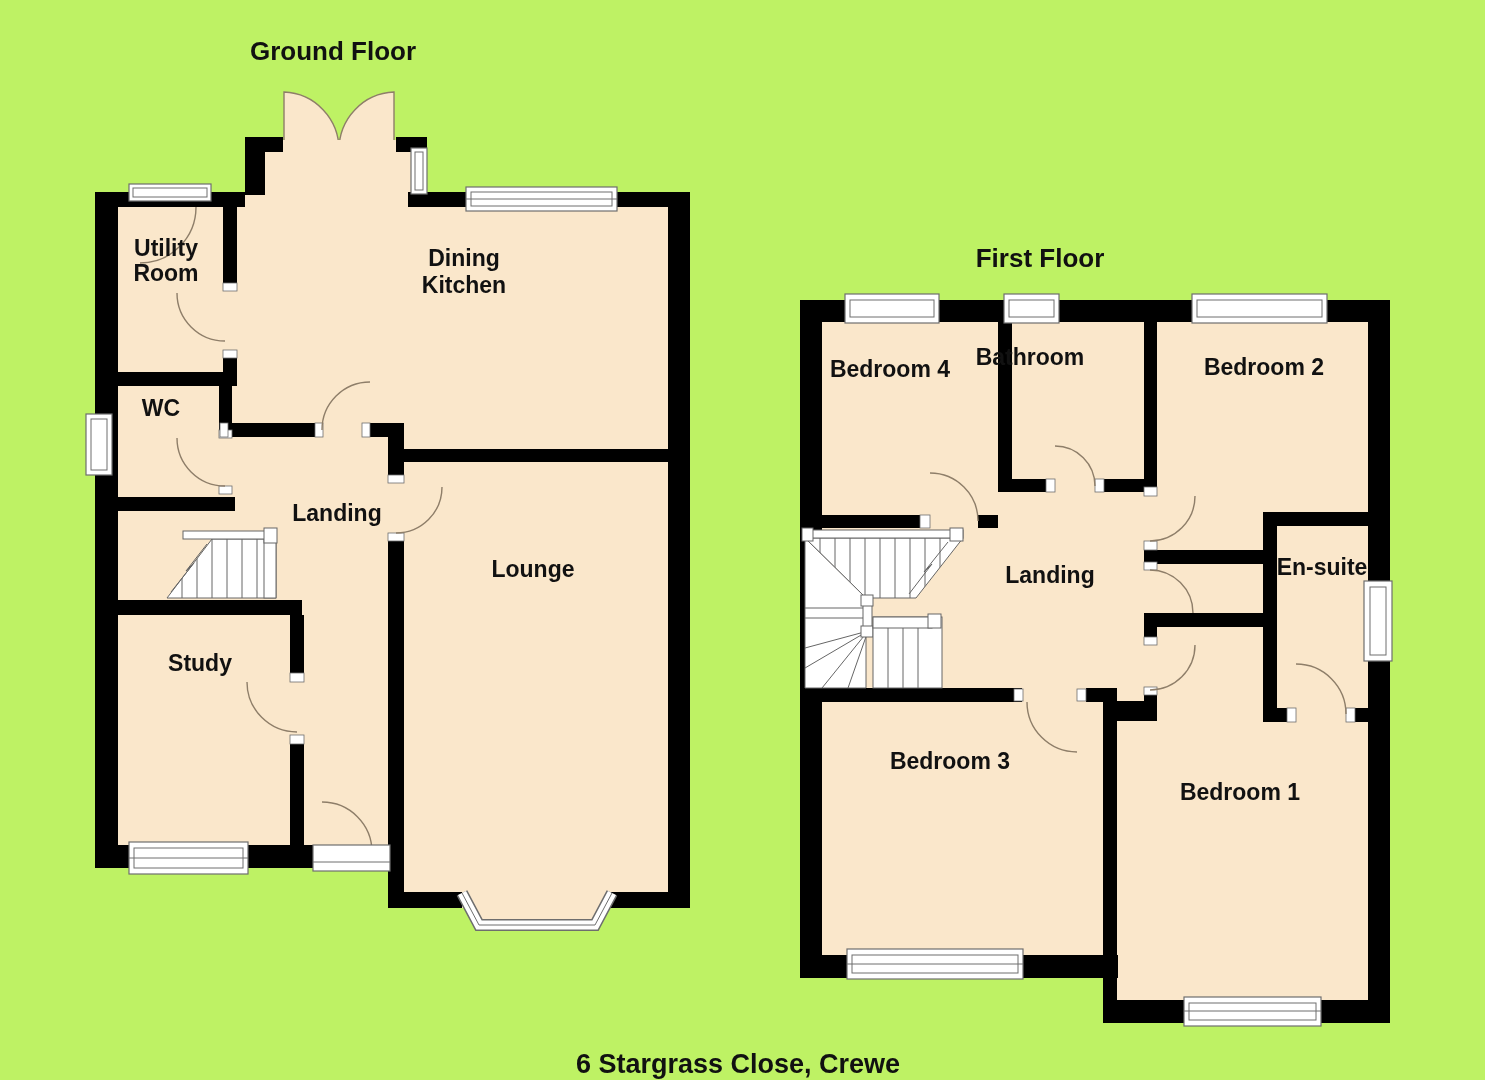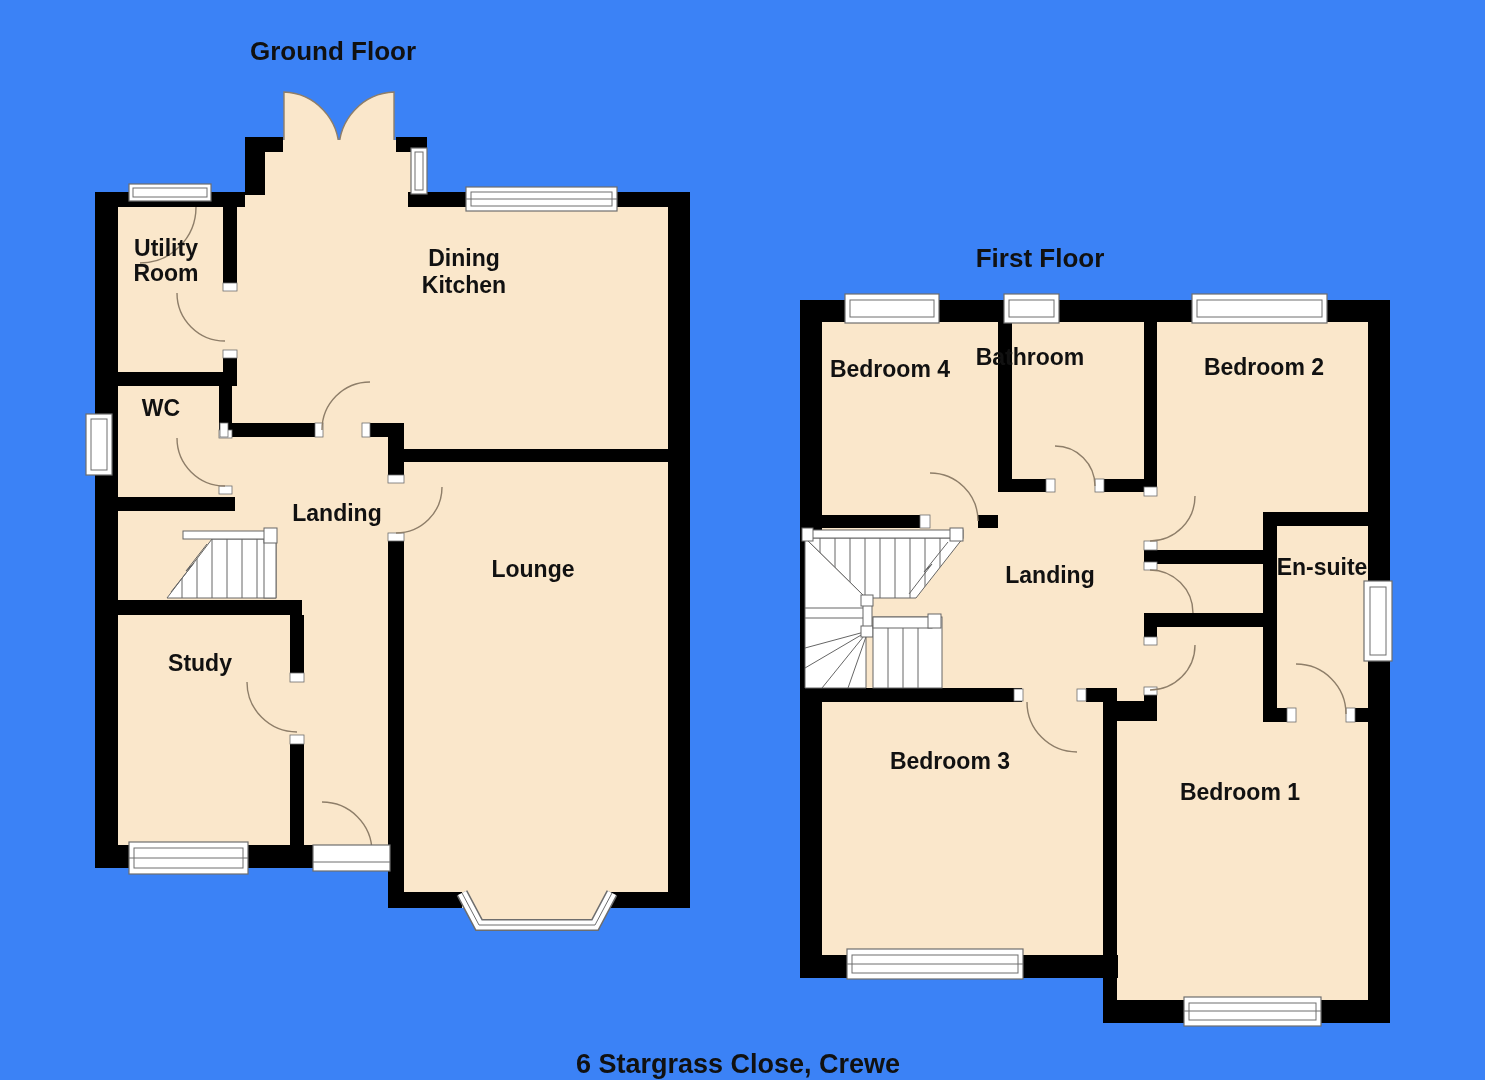--- a/index.html
+++ b/index.html
@@ -21,21 +21,21 @@
   .lbl{font-family:"Liberation Sans",sans-serif;font-weight:bold;font-size:23px;
        fill:var(--text,#111);text-anchor:middle;}
   .title{font-family:"Liberation Sans",sans-serif;font-weight:bold;font-size:26px;
        fill:var(--text,#111);text-anchor:middle;}
   .caption{font-family:"Liberation Sans",sans-serif;font-weight:bold;font-size:27px;
        fill:var(--text,#111);text-anchor:middle;}
 </style>
 </head>
 <body>
 
-<div id="stage" style="background: #3b82f6;">
+<div id="stage" style="background: #bef264;">
 <svg width="1485" height="1080" viewBox="0 0 1485 1080">
 
   <defs>
     <clipPath id="gfFlight">
           <polygon points="212,539 276,539 276,598 167,598"></polygon>
         </clipPath>
     <clipPath id="ffUpper">
           <polygon points="805,538 963,538 916,598 866,598"></polygon>
         </clipPath>
   </defs>

